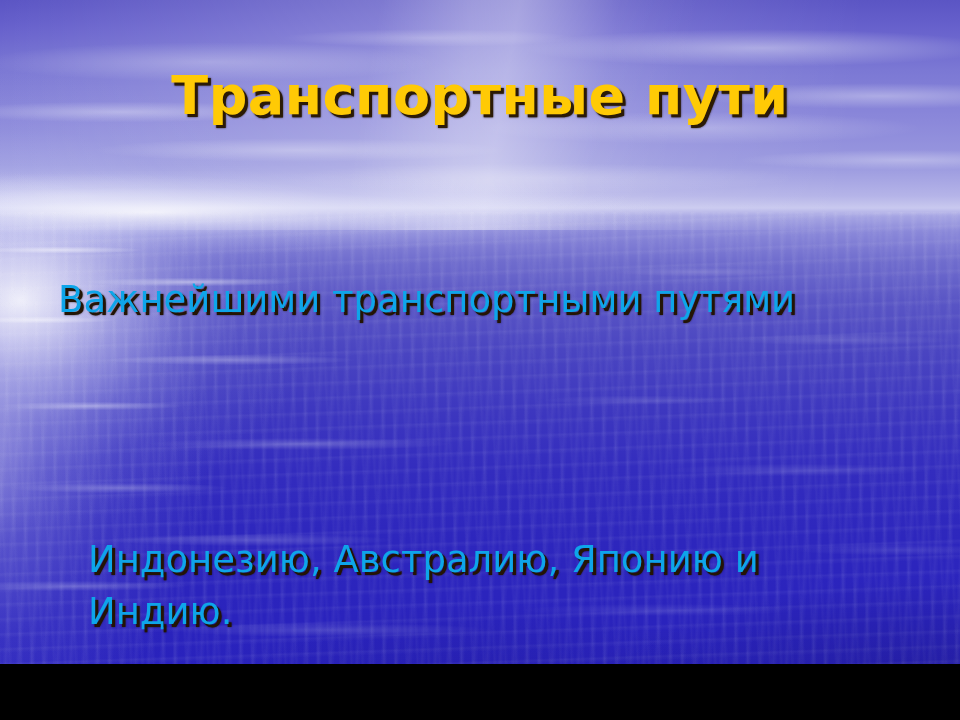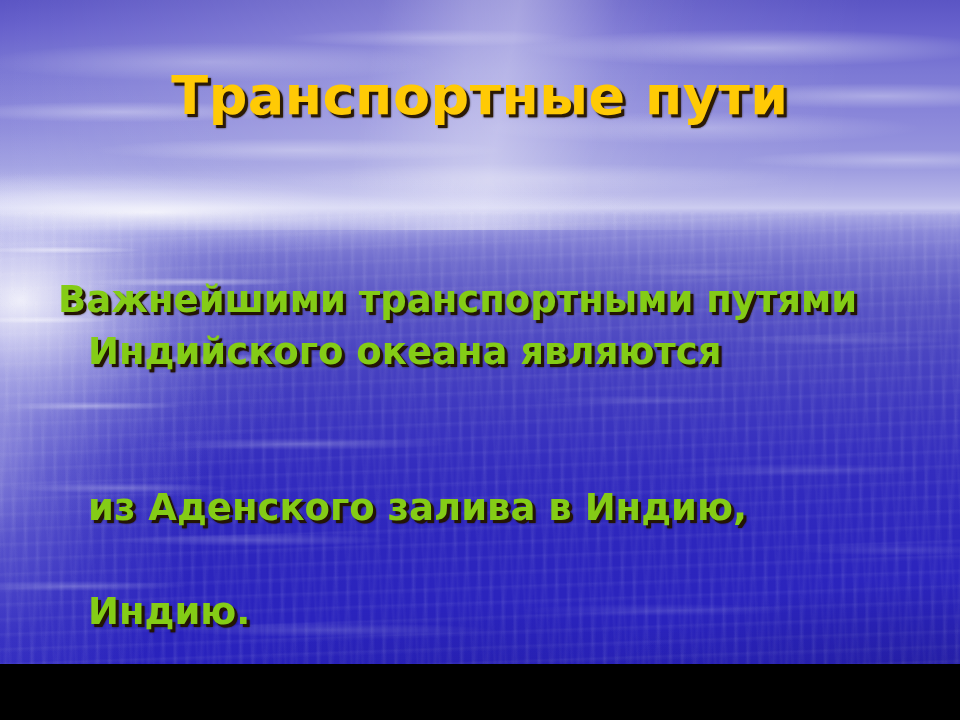--- a/index.html
+++ b/index.html
@@ -161,23 +161,23 @@
     line-height: 1.05;
   }
 
   #body-text {
     position: absolute;
     left: 58px;
     top: 274px;
     width: 850px;
     font-family: "DejaVu Sans", sans-serif;
     font-size: 37px;
-    font-weight: bold;
+    font-weight: normal;
     line-height: 52px;
-    color: #84cc16;
+    color: #0ea5e9;
     text-shadow:
       3px 3px 0 #241505,
       3px 3px 2px rgba(20,10,0,0.8);
     text-indent: 0;
     padding-left: 30px;
   }
   #body-text .first-line { margin-left: -30px; }
 </style>
 </head>
 <body>
@@ -190,21 +190,21 @@
   <div class="bg-layer bg-clouds"></div>
   <div class="bg-layer bg-glow-horizon"></div>
   <div class="bg-layer bg-waves"></div>
   <div class="bg-layer bg-waves-blobs"></div>
   <div class="bg-layer bg-vignette"></div>
 
   <div id="title">Транспортные пути</div>
 
   <div id="body-text">
     <span class="first-line">Важнейшими транспортными путями</span><br>
-    <span>Индийского океана являются</span><br>
-    <br>
-    <br>
-    <span>из Аденского залива в Индию,</span><br>
-    <br>
+    <br>
+    <br>
+    <br>
+    <br>
+    <span>Индонезию, Австралию, Японию и</span><br>
     <span>Индию.</span>
   </div>
 
 </div>
 
 </body></html>

